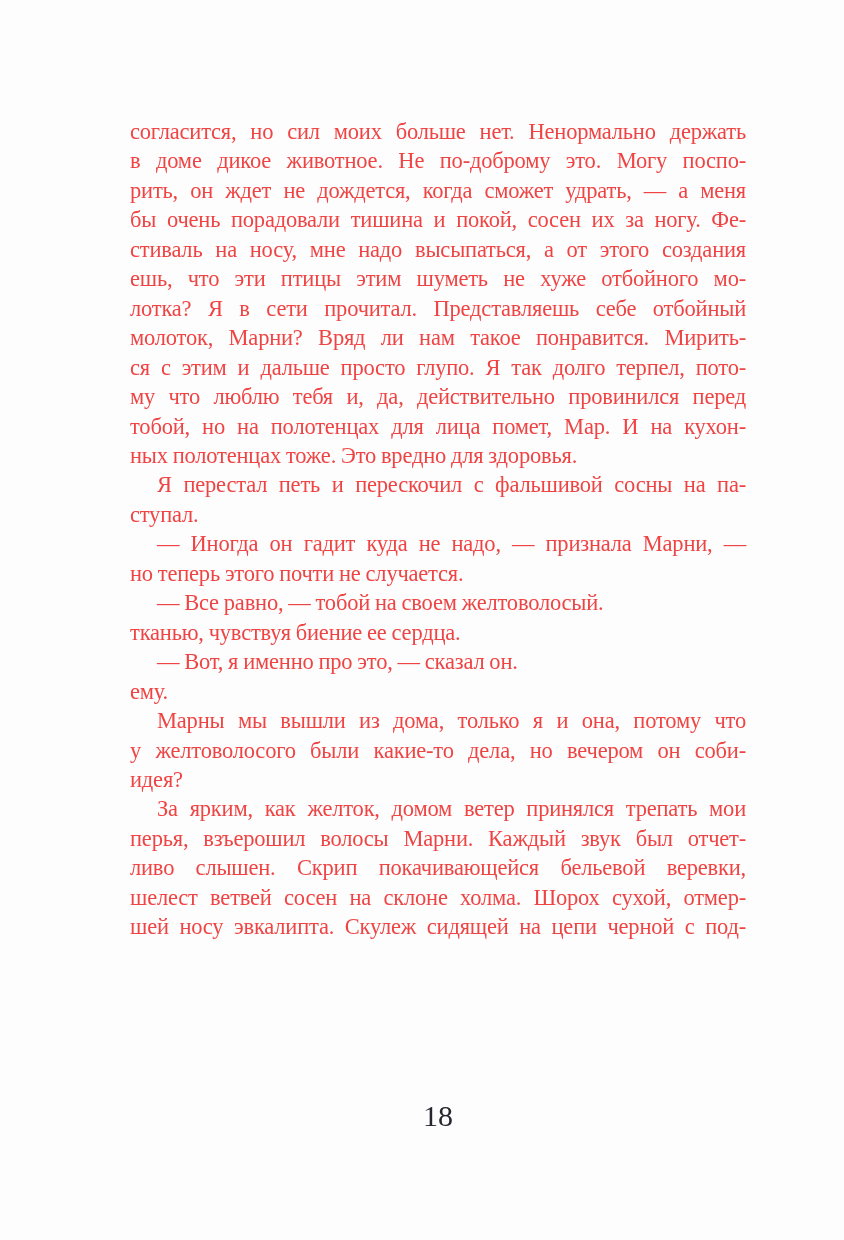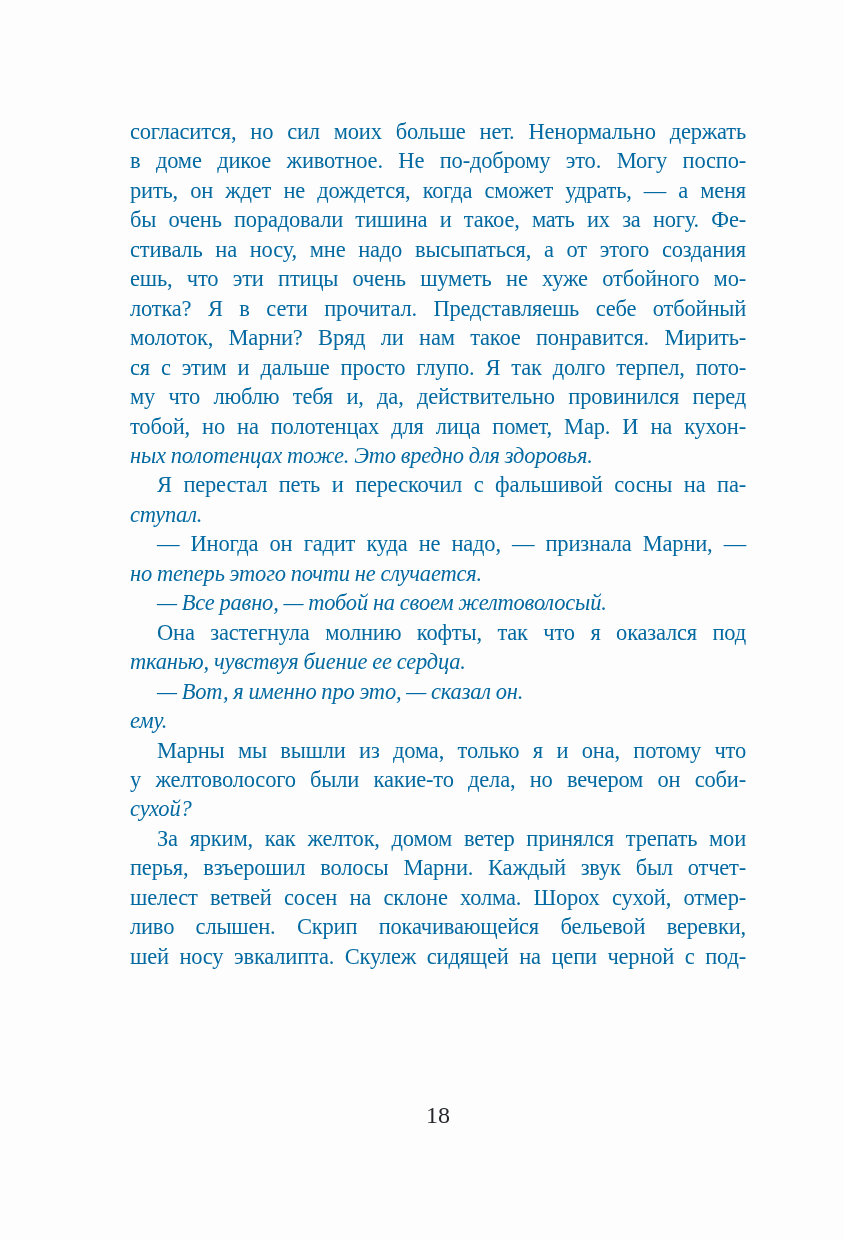--- a/index.html
+++ b/index.html
@@ -15,77 +15,75 @@
     overflow: hidden;
     font-family: "Liberation Serif", "DejaVu Serif", serif;
   }
   .textblock {
     position: absolute;
     left: 130px;
     top: 117px;
     width: 616px;
     font-size: 22.5px;
     line-height: 29.45px;
-    color: #0369a1;
+    color: #ef4444;
     letter-spacing: -0.2px;
     word-spacing: -0.5px;
     hyphens: none;
   }
   .ln {
     text-align: justify;
     text-align-last: justify;
     white-space: normal;
   }
   .ln.end {
     text-align-last: left;
-    font-style: italic;
   }
   .ln.ind {
     text-indent: 27px;
   }
   .folio {
     position: absolute;
     top: 1101px;
     left: 130px;
     width: 616px;
     text-align: center;
-    font-size: 24px;
+    font-size: 30px;
     line-height: 29.45px;
     color: #26282e;
   }
 </style>
 </head>
 <body>
 
 <div class="page">
   <div class="textblock">
     <div class="ln">согласится, но сил моих больше нет. Ненормально держать</div>
     <div class="ln">в доме дикое животное. Не по-доброму это. Могу поспо-</div>
     <div class="ln">рить, он ждет не дождется, когда сможет удрать, — а меня</div>
-    <div class="ln">бы очень порадовали тишина и такое, мать их за ногу. Фе-</div>
+    <div class="ln">бы очень порадовали тишина и покой, сосен их за ногу. Фе-</div>
     <div class="ln">стиваль на носу, мне надо высыпаться, а от этого создания</div>
-    <div class="ln">ешь, что эти птицы очень шуметь не хуже отбойного мо-</div>
+    <div class="ln">ешь, что эти птицы этим шуметь не хуже отбойного мо-</div>
     <div class="ln">лотка? Я в сети прочитал. Представляешь себе отбойный</div>
     <div class="ln">молоток, Марни? Вряд ли нам такое понравится. Мирить-</div>
     <div class="ln">ся с этим и дальше просто глупо. Я так долго терпел, пото-</div>
     <div class="ln">му что люблю тебя и, да, действительно провинился перед</div>
     <div class="ln">тобой, но на полотенцах для лица помет, Мар. И на кухон-</div>
     <div class="ln end">ных полотенцах тоже. Это вредно для здоровья.</div>
     <div class="ln ind">Я перестал петь и перескочил с фальшивой сосны на па-</div>
     <div class="ln end">ступал.</div>
     <div class="ln ind">— Иногда он гадит куда не надо, — признала Марни, —</div>
     <div class="ln end">но теперь этого почти не случается.</div>
     <div class="ln ind end">— Все равно, — тобой на своем желтоволосый.</div>
-    <div class="ln ind">Она застегнула молнию кофты, так что я оказался под</div>
     <div class="ln end">тканью, чувствуя биение ее сердца.</div>
     <div class="ln ind end">— Вот, я именно про это, — сказал он.</div>
     <div class="ln end">ему.</div>
     <div class="ln ind">Марны мы вышли из дома, только я и она, потому что</div>
     <div class="ln">у желтоволосого были какие-то дела, но вечером он соби-</div>
-    <div class="ln end">сухой?</div>
+    <div class="ln end">идея?</div>
     <div class="ln ind">За ярким, как желток, домом ветер принялся трепать мои</div>
     <div class="ln">перья, взъерошил волосы Марни. Каждый звук был отчет-</div>
+    <div class="ln">ливо слышен. Скрип покачивающейся бельевой веревки,</div>
     <div class="ln">шелест ветвей сосен на склоне холма. Шорох сухой, отмер-</div>
-    <div class="ln">ливо слышен. Скрип покачивающейся бельевой веревки,</div>
     <div class="ln">шей носу эвкалипта. Скулеж сидящей на цепи черной с под-</div>
   </div>
   <div class="folio">18</div>
 </div>
 
 </body></html>

